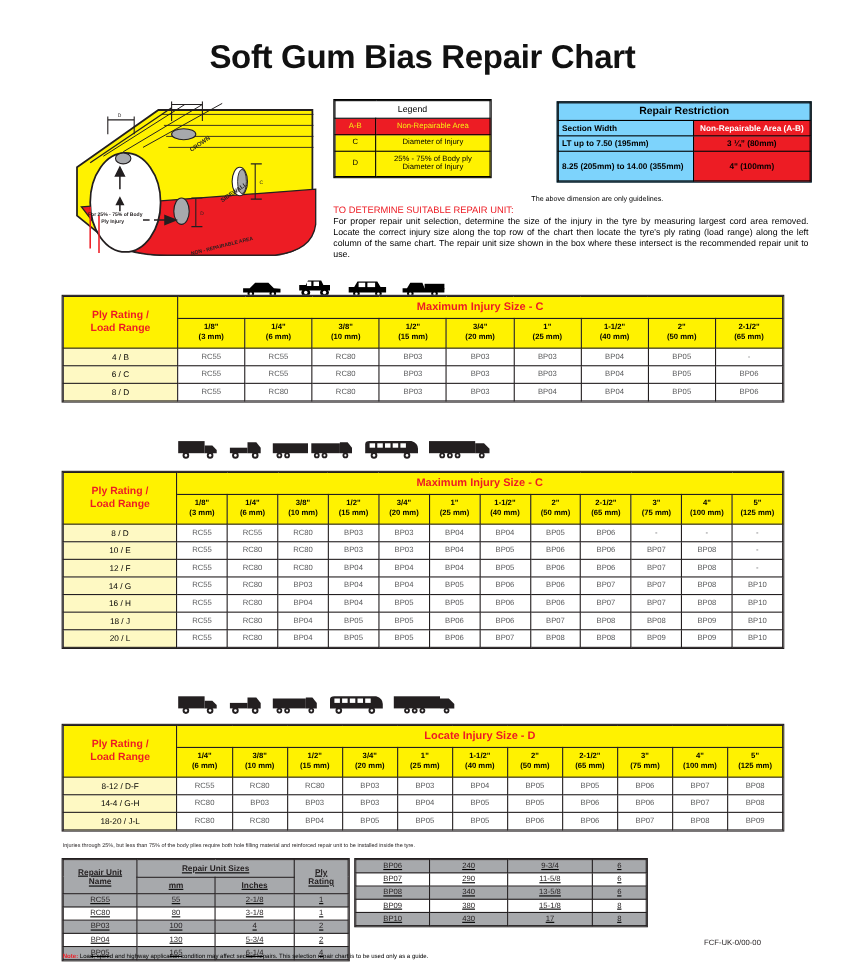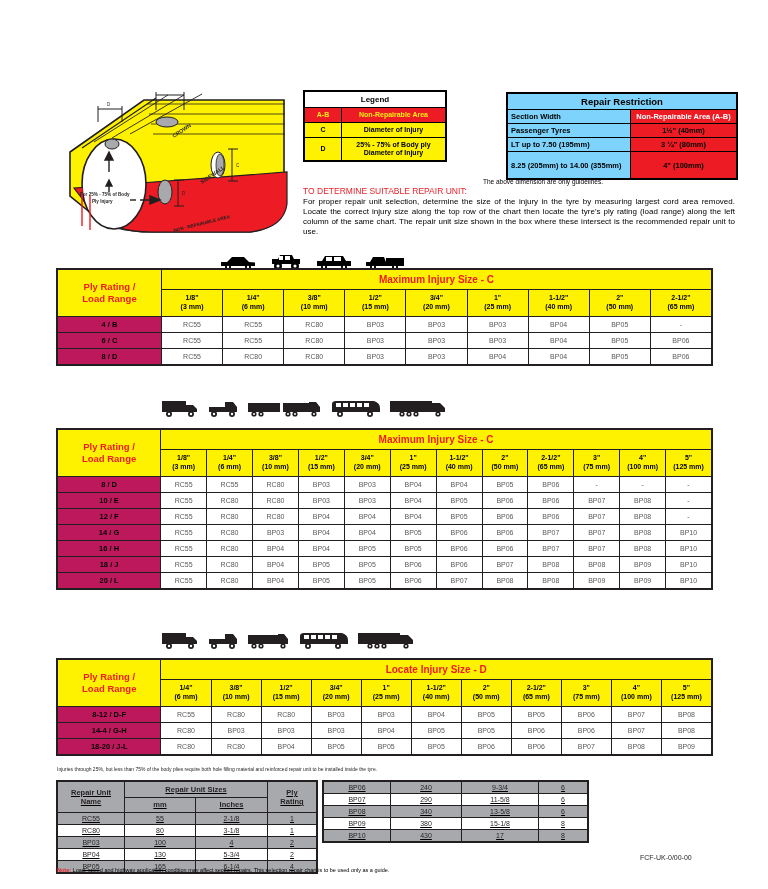--- a/index.html
+++ b/index.html
@@ -13,21 +13,21 @@
 
   
   .illus{position:absolute;left:52px;top:92px;width:250px;height:150px;}
   .illus svg{display:block;}
 
   
   table{border-collapse:collapse;}
   .legend{position:absolute;left:303px;top:90px;width:142px;
           border:1px solid #000;background:#fff;}
   .legend table{width:100%;}
-  .legend td,.legend th{border:1px solid #000;font-size:7px;font-weight:bold;
+  .legend td,.legend th{border:1px solid #000;font-size:7px;font-weight:normal;
         text-align:center;padding:3px 1px;line-height:1.15;}
   .legend .hdr{font-size:8px;background:#fff;color:#000;}
   .legend .red{background:#ED1C24;color:#F7EC13;}
   .legend .yel{background:#FFF200;color:#000;}
   .legend .key{width:34px;}
 
   .restrict{position:absolute;left:483px;top:92px;width:230px;
             border:1px solid #000;background:#7dd3fc;margin-left:23px;}
   .restrict table{width:100%;}
   .restrict td,.restrict th{border:1px solid #000;font-size:7.5px;font-weight:bold;
@@ -49,21 +49,21 @@
   
   .dt{position:absolute;border:1px solid #231f20;background:#fff;}
   .dt table{width:100%;border-collapse:collapse;}
   .dt td,.dt th{border:1px solid #231f20;}
   .dt .plyhead{background:#FFF200;color:#ED1C24;font-weight:bold;
         font-size:9.5px;text-align:center;line-height:1.3;}
   .dt .mainhead{background:#FFF200;color:#ED1C24;font-weight:bold;
         font-size:10px;text-align:center;}
   .dt .colhead{background:#FFF200;color:#000;font-weight:bold;font-size:7px;
         text-align:center;line-height:1.25;padding:2px 0;}
-  .dt .plycell{background:#be185d;color:#000;font-weight:bold;font-size:7.5px;
+  .dt .plycell{background:#fef9c3;color:#000;font-weight:normal;font-size:7.5px;
         text-align:center;padding:3px 0;}
   .dt .val{background:#fff;color:#58595b;font-size:7px;text-align:center;
         padding:3px 0;font-family:"Liberation Sans",sans-serif;}
 
   
   .footnote{position:absolute;font-size:5px;color:#231f20;}
 
   
   .rut{position:absolute;border:1px solid #231f20;text-decoration:underline;}
   .rut table{width:100%;border-collapse:collapse;}
@@ -75,20 +75,21 @@
 
   .note{position:absolute;font-size:5.5px;}
   .note b{color:#ED1C24;}
   .code{position:absolute;font-size:7px;color:#231f20;}
 </style>
 </head>
 <body>
 
 <div class="page">
 
+  <div class="title">Soft Gum Bias Repair Chart</div>
 
   <div class="illus">
     <svg width="250" height="150" viewBox="0 0 250 150">
 
       <path d="M18 60 L92 8 L232 8 L232 108 Q232 136 198 140 L100 140 Q58 140 40 122 L18 104 Z" fill="#FFF200" stroke="#231f20" stroke-width="1.6"></path>
 
       <path d="M22 96 L235 80 L235 112 Q232 136 198 140 L100 140 Q60 140 42 122 Z" fill="#ED1C24" stroke="#231f20" stroke-width="1.2"></path>
 
       <ellipse cx="62" cy="92" rx="32" ry="45" fill="#ffffff" stroke="#231f20" stroke-width="1.6"></ellipse>
       <path d="M30 96 L30 134 M38 104 L38 138" stroke="#ED1C24" stroke-width="1.4" fill="none"></path>
@@ -156,24 +157,20 @@
 
   <div class="restrict">
     <table>
       <tbody>
           <tr>
             <td class="hdr" colspan="2">Repair Restriction</td>
           </tr>
       <tr>
         <td style="width:116px">Section Width</td>
         <td class="rdhdr">Non-Repairable Area (A-B)</td>
-      </tr>
-      <tr>
-        <td>Passenger Tyres</td>
-        <td class="rd">1½"  (40mm)</td>
       </tr>
       <tr>
         <td>LT up to 7.50 (195mm)</td>
         <td class="rd">3 ¼” (80mm)</td>
       </tr>
       <tr>
         <td style="height:22px">8.25 (205mm) to 14.00 (355mm)</td>
         <td class="rd">4"     (100mm)</td>
       </tr>
     </tbody>

